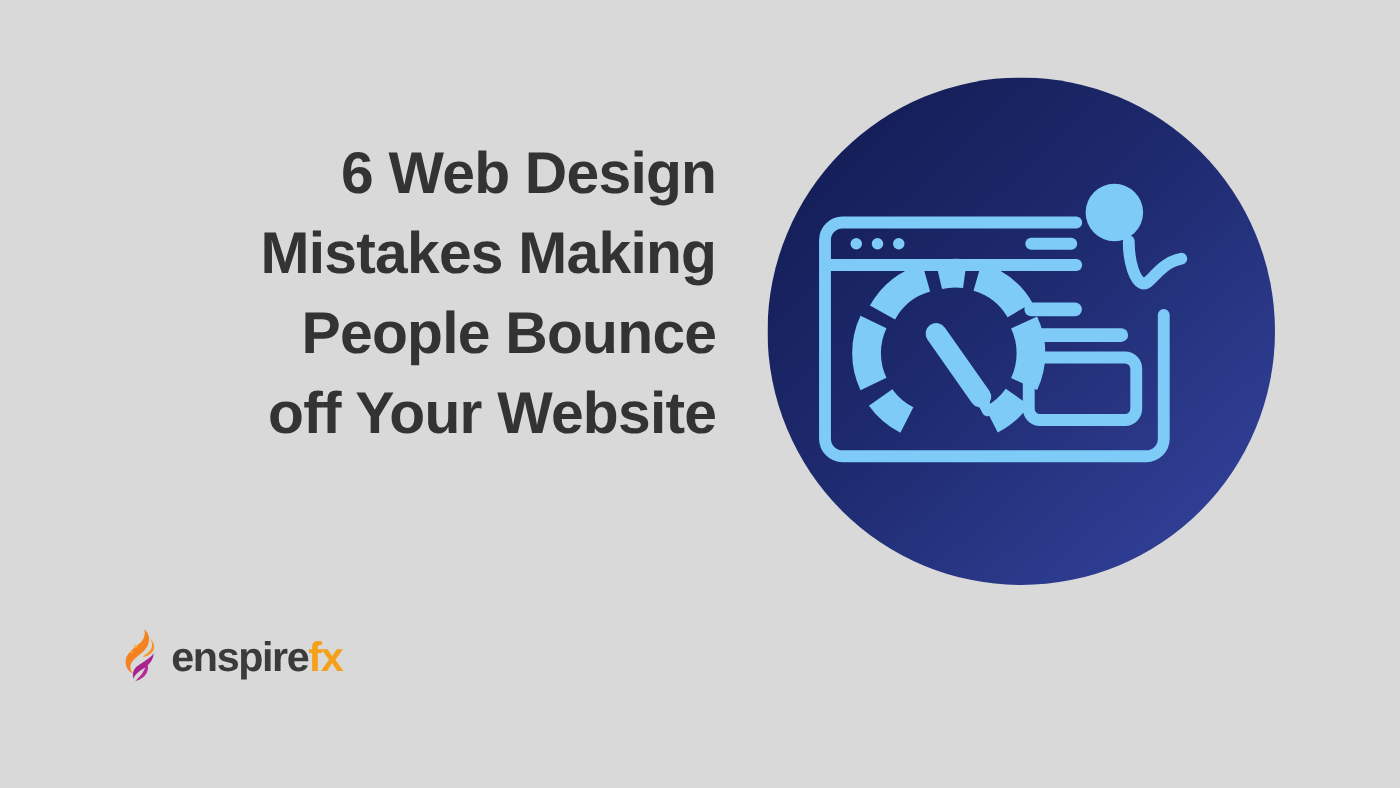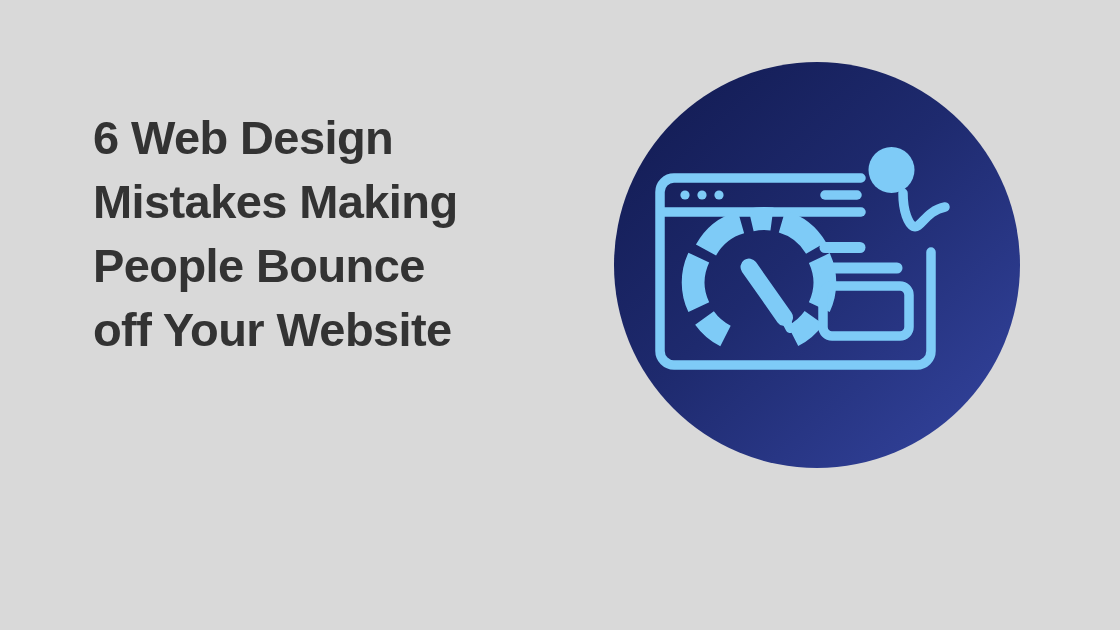--- a/index.html
+++ b/index.html
@@ -15,20 +15,21 @@
     background: #d9d9d9;
     font-family: "Liberation Sans", sans-serif;
     position: relative;
   }
 
   .canvas {
     position: relative;
     width: 1120px;
     height: 630px;
     background: #d9d9d9;
+    text-align: right;
   }
 
   
   .headline {
     position: absolute;
     left: 93px;
     top: 106px;
     width: 480px;
     font-size: 47px;
     line-height: 64px;
@@ -78,20 +79,52 @@
 </head>
 <body>
 
 <div class="canvas">
 
   <h1 class="headline">6 Web Design
 Mistakes Making
 People Bounce
 off Your Website</h1>
 
+  <div class="logo">
+    <span class="logo-mark-wrap">
+      <svg class="logo-mark" viewBox="0 0 40 44" xmlns="http://www.w3.org/2000/svg" aria-hidden="true">
+
+        <path d="M22.5 1.5 C 23.8 7.5, 21.0 11.0, 16.5 14.5
+                 C 11.0 18.8, 7.0 22.5, 7.5 28.5
+                 C 7.9 33.0, 11.0 35.5, 13.0 36.6
+                 C 10.0 32.0, 11.2 28.2, 15.0 24.8
+                 C 20.0 20.3, 25.5 17.0, 26.2 10.5
+                 C 26.6 6.6, 25.1 3.4, 22.5 1.5 Z" fill="#f58220"></path>
+        <path d="M27.0 9.0 C 29.8 13.0, 29.0 17.0, 25.5 20.0
+                 C 23.6 21.6, 22.0 22.7, 21.0 23.8
+                 C 24.2 23.3, 27.4 21.7, 29.3 19.0
+                 C 31.4 16.0, 30.2 11.3, 27.0 9.0 Z" fill="#f7941e"></path>
+
+        <path d="M30.0 20.5 C 29.5 26.5, 26.0 30.0, 21.5 33.0
+                 C 17.5 35.6, 14.8 37.6, 13.8 41.0
+                 C 12.5 37.0, 13.6 33.4, 17.2 30.6
+                 C 22.0 26.8, 27.2 24.8, 30.0 20.5 Z" fill="#a9238f"></path>
+        <path d="M24.5 27.5 C 26.5 31.5, 25.4 36.5, 21.5 39.8
+                 C 19.6 41.4, 17.4 42.3, 15.2 42.7
+                 C 18.4 40.0, 20.8 37.4, 22.2 34.2
+                 C 23.4 31.5, 24.0 29.4, 24.5 27.5 Z" fill="#b62b96"></path>
+
+        <circle cx="15.6" cy="15.0" r="1.3" fill="#f9b233"></circle>
+        <circle cx="12.2" cy="19.4" r="1.0" fill="#f9b233"></circle>
+      </svg>
+    </span>
+    <span class="logo-text">
+      <span class="lt-dark">enspire</span><span class="lt-accent">fx</span>
+    </span>
+  </div>
 
   <div class="illustration">
     <svg viewBox="0 0 406 406" xmlns="http://www.w3.org/2000/svg" aria-hidden="true">
       <defs>
         <linearGradient id="circleGrad" x1="0.08" y1="0.06" x2="0.92" y2="0.95">
           <stop offset="0%" stop-color="#131c54"></stop>
           <stop offset="45%" stop-color="#1e2a6e"></stop>
           <stop offset="100%" stop-color="#32429b"></stop>
         </linearGradient>
         <clipPath id="circleClip">

